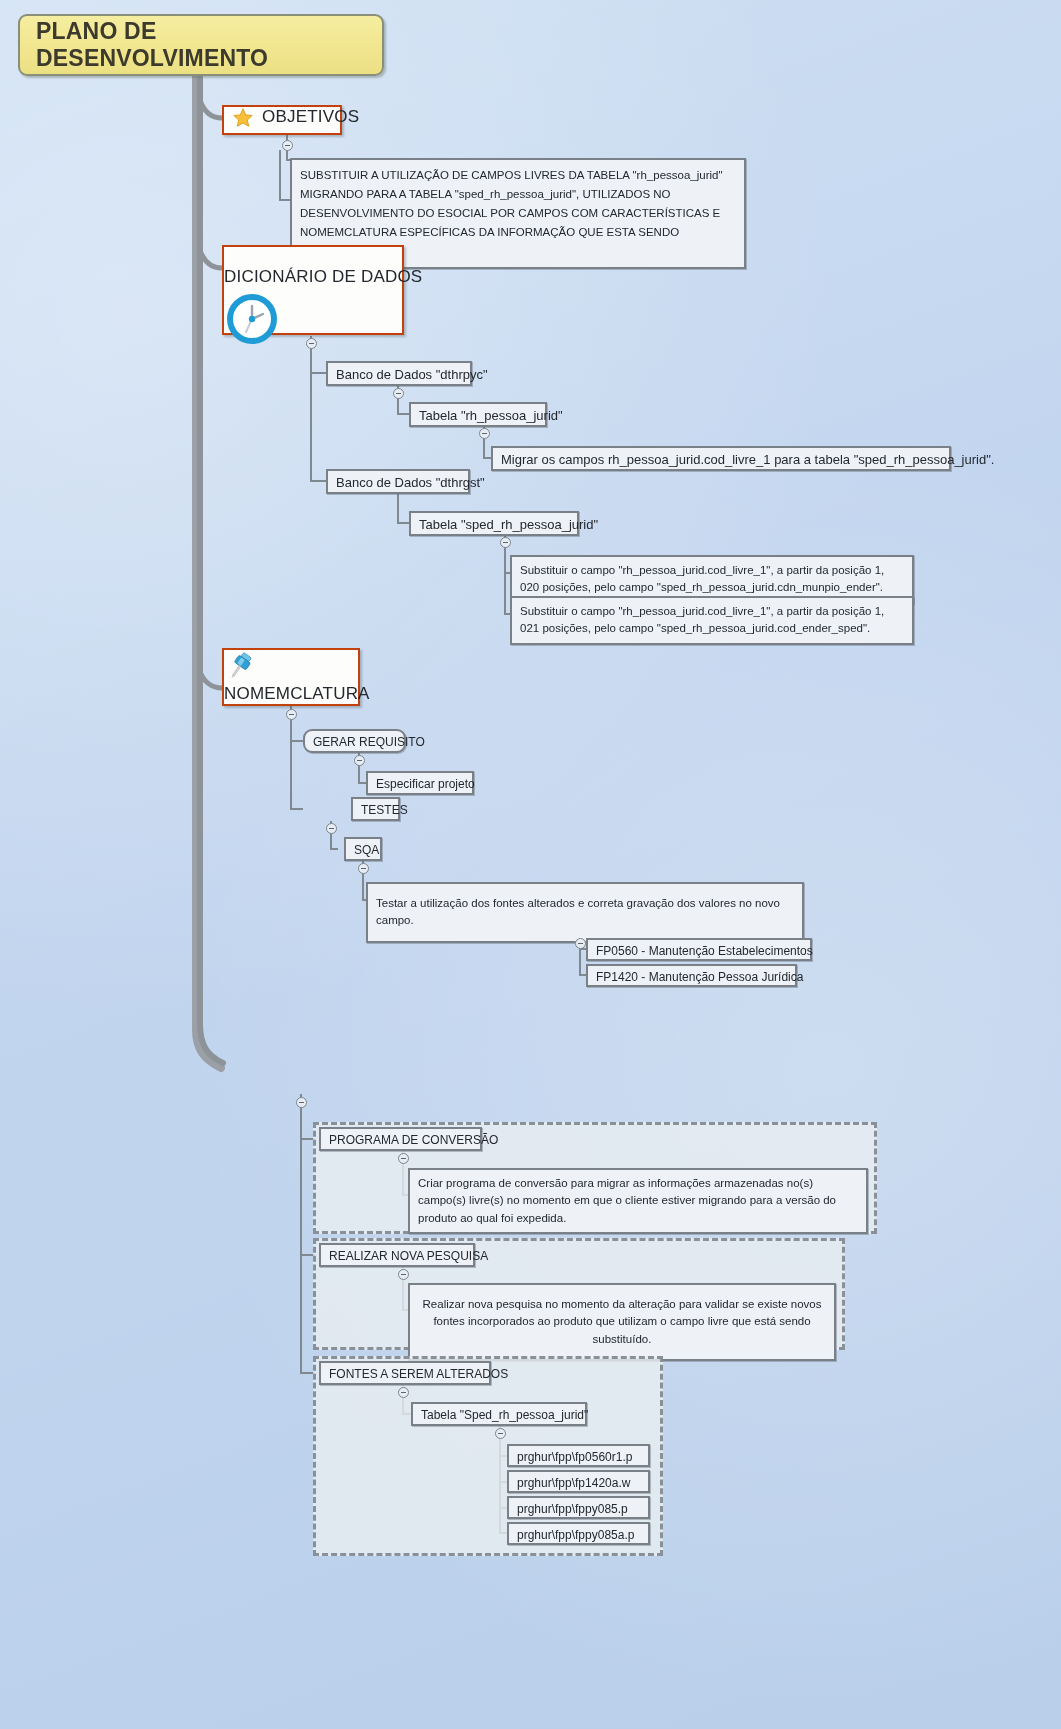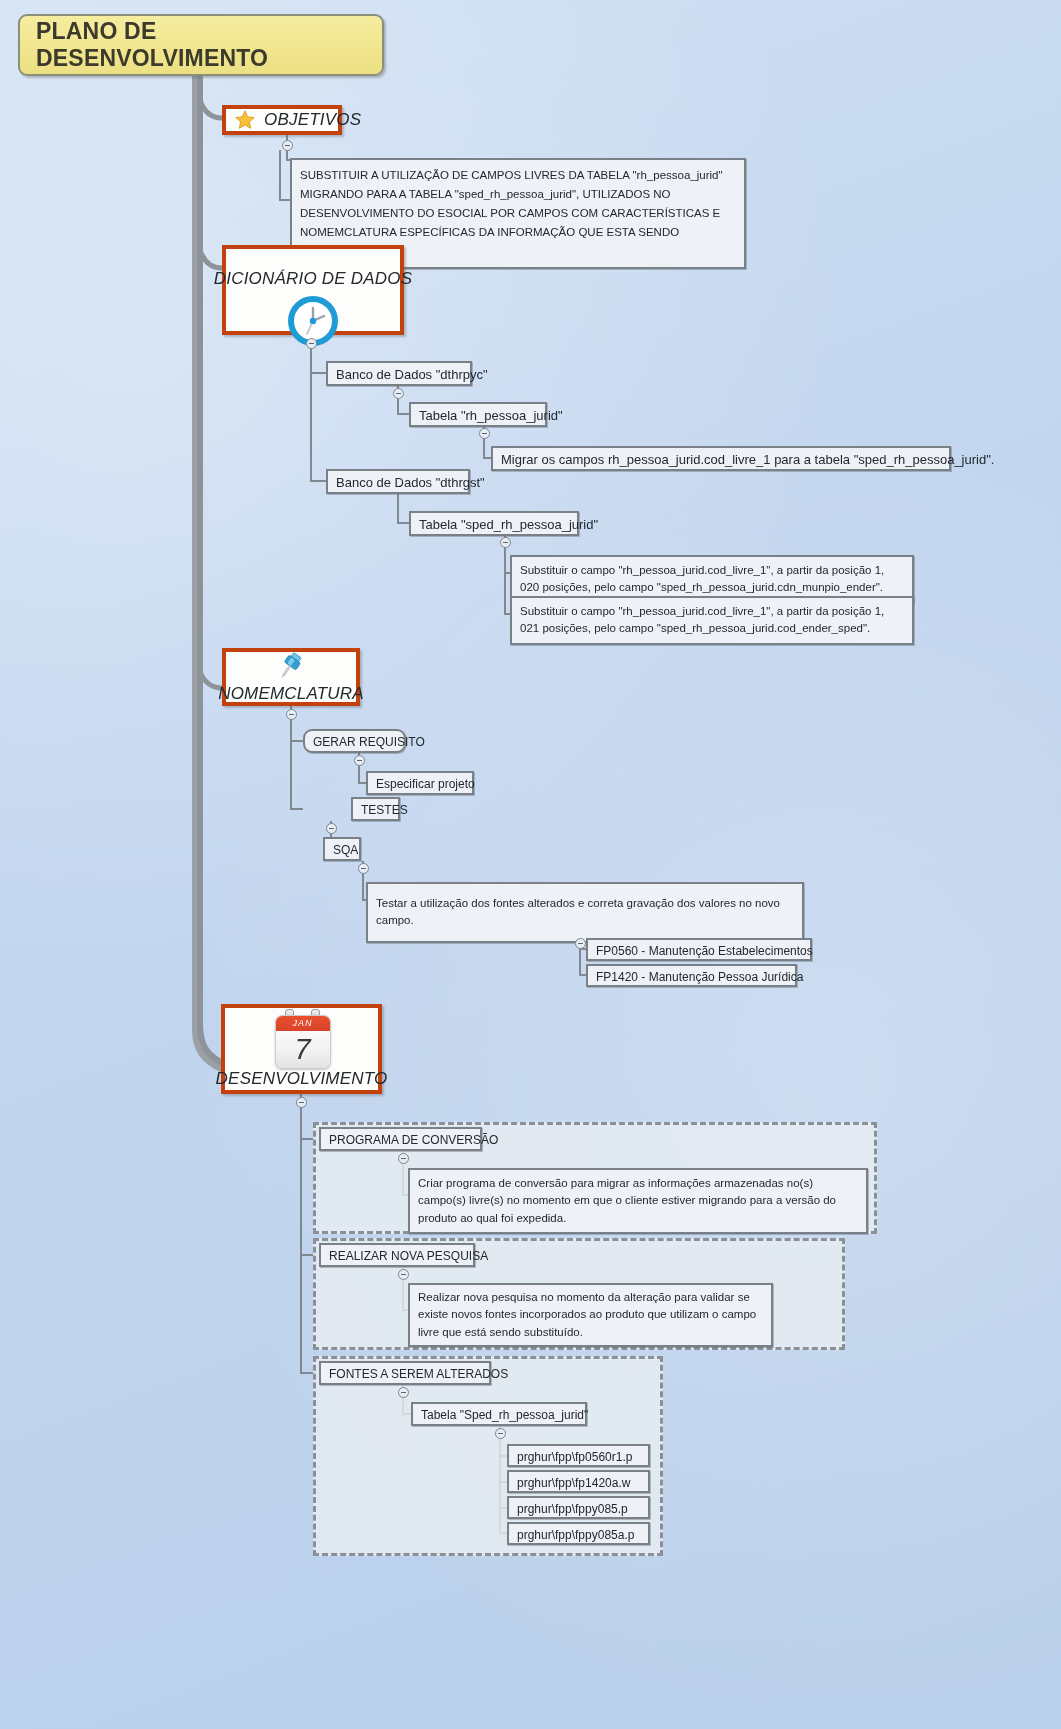--- a/index.html
+++ b/index.html
@@ -70,27 +70,26 @@
     font-weight: bold;
     letter-spacing: 0.2px;
     color: #3c3a2c;
   }
 
   
   .topic-card {
     position: absolute;
     box-sizing: border-box;
     background: #fdfdfb;
-    border: 4px solid #c2410c;
+    border: 2px solid #c2410c;
     box-shadow: 2px 2px 2px rgba(80,88,98,0.33);
     display: flex;
     flex-direction: column;
-    align-items: center;
+    align-items: flex-start;
     justify-content: center;
-    font-style: italic;
   }
   .topic-card .topic-label {
     font-size: 17px;
     color: #23282e;
     letter-spacing: 0.2px;
     white-space: nowrap;
   }
 
   
   .topic-inline {
@@ -294,53 +293,40 @@
   <div class="collapse-dot" style="left:286px; top:709px;"></div>
 
   <div class="node" style="left:303px; top:729px; width:103px; height:24px; font-size:12px;border-radius:9px;">GERAR REQUISITO</div>
   <div class="collapse-dot" style="left:354px; top:755px;"></div>
 
   <div class="node" style="left:366px; top:771px; width:108px; height:24px; font-size:12px;">Especificar projeto</div>
 
   <div class="node" style="left:303px; top:797px; width:49px; height:24px; font-size:12px;margin-left:48px;">TESTES</div>
   <div class="collapse-dot" style="left:326px; top:823px;"></div>
 
-  <div class="node" style="left:323px; top:837px; width:38px; height:24px; font-size:12px;">SQA</div>
+  <div class="node" style="left:344px; top:837px; width:38px; height:24px; font-size:12px;">SQA</div>
   <div class="collapse-dot" style="left:358px; top:863px;"></div>
 
   <div class="node multiline para" style="left:366px; top:882px; width:438px; font-size:11.5px; padding:11px 8px;">Testar a utilização dos fontes alterados e correta gravação dos valores no novo campo.</div>
   <div class="collapse-dot" style="left:575px; top:938px;"></div>
 
   <div class="node" style="left:586px; top:938px; width:226px; height:23px; font-size:12px;">FP0560 - Manutenção Estabelecimentos</div>
   <div class="node" style="left:586px; top:964px; width:211px; height:23px; font-size:12px;">FP1420 - Manutenção Pessoa Jurídica</div>
 
-  <div class="topic-card" style="left:221px; top:1004px; width:161px; height:90px;">
-    <span class="cal-icon">
-      <span class="cal-wrap">
-        <span class="cal-ring l"></span>
-        <span class="cal-ring r"></span>
-        <span class="cal-body">
-          <span class="cal-head">JAN</span>
-          <span class="cal-day">7</span>
-        </span>
-      </span>
-    </span>
-    <span class="topic-label" style="margin-top:2px;">DESENVOLVIMENTO</span>
-  </div>
   <div class="collapse-dot" style="left:296px; top:1097px;"></div>
 
   <div class="dashed-group" style="left:313px; top:1122px; width:564px; height:112px;"></div>
   <div class="node" style="left:319px; top:1127px; width:163px; height:24px; font-size:12px;">PROGRAMA DE CONVERSÃO</div>
   <div class="collapse-dot" style="left:398px; top:1153px;"></div>
   <div class="node multiline para" style="left:408px; top:1168px; width:460px; font-size:11.5px; padding:5px 8px;">Criar programa de conversão para migrar as informações armazenadas no(s) campo(s) livre(s) no momento em que o cliente estiver migrando para a versão do produto ao qual foi expedida.</div>
 
   <div class="dashed-group" style="left:313px; top:1238px; width:532px; height:112px;"></div>
   <div class="node" style="left:319px; top:1243px; width:156px; height:24px; font-size:12px;">REALIZAR NOVA PESQUISA</div>
   <div class="collapse-dot" style="left:398px; top:1269px;"></div>
-  <div class="node multiline para" style="left:408px; top:1283px; width:365px; font-size:11.5px; padding:4px 8px;">Realizar nova pesquisa no momento da alteração para validar se existe novos fontes incorporados ao produto que utilizam o campo livre que está sendo substituído.</div>
+  <div class="node multiline para" style="left:408px; top:1283px; width:428px; font-size:11.5px; padding:11px 8px;text-align:center;">Realizar nova pesquisa no momento da alteração para validar se existe novos fontes incorporados ao produto que utilizam o campo livre que está sendo substituído.</div>
 
   <div class="dashed-group" style="left:313px; top:1356px; width:350px; height:200px;"></div>
   <div class="node" style="left:319px; top:1361px; width:172px; height:24px; font-size:12px;">FONTES A SEREM ALTERADOS</div>
   <div class="collapse-dot" style="left:398px; top:1387px;"></div>
 
   <div class="node" style="left:411px; top:1402px; width:176px; height:24px; font-size:12px;">Tabela "Sped_rh_pessoa_jurid"</div>
   <div class="collapse-dot" style="left:495px; top:1428px;"></div>
 
   <div class="node" style="left:507px; top:1444px; width:143px; height:23px; font-size:12px;">prghur\fpp\fp0560r1.p</div>
   <div class="node" style="left:507px; top:1470px; width:143px; height:23px; font-size:12px;">prghur\fpp\fp1420a.w</div>

